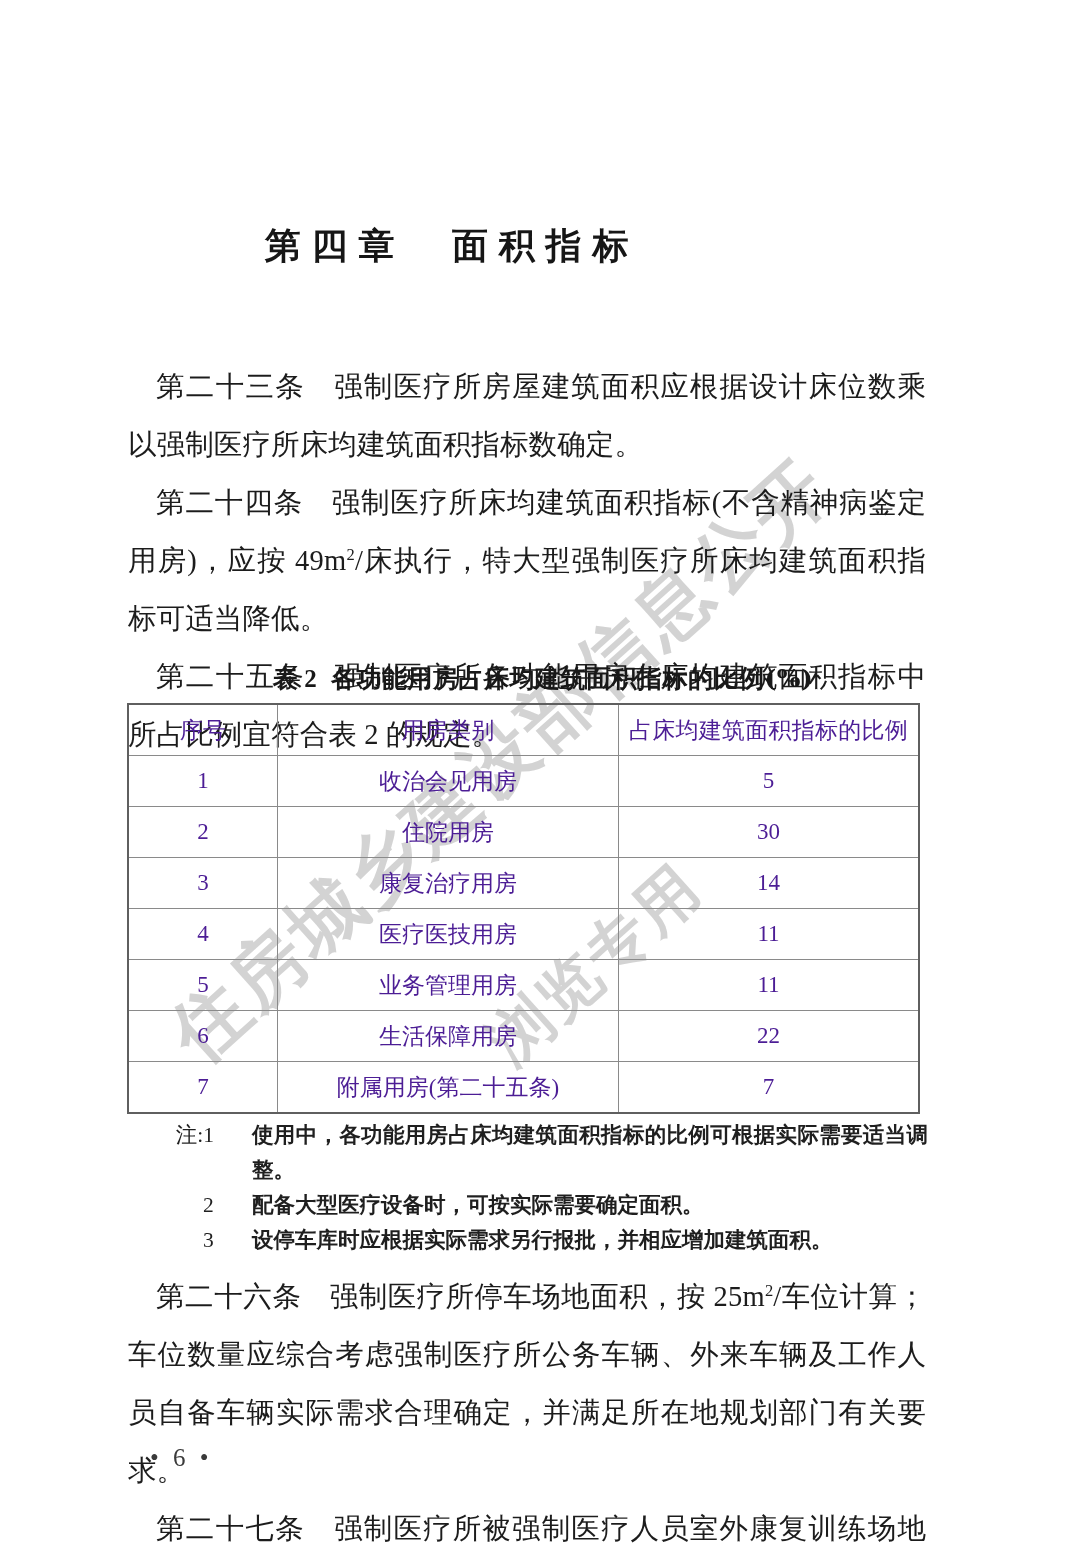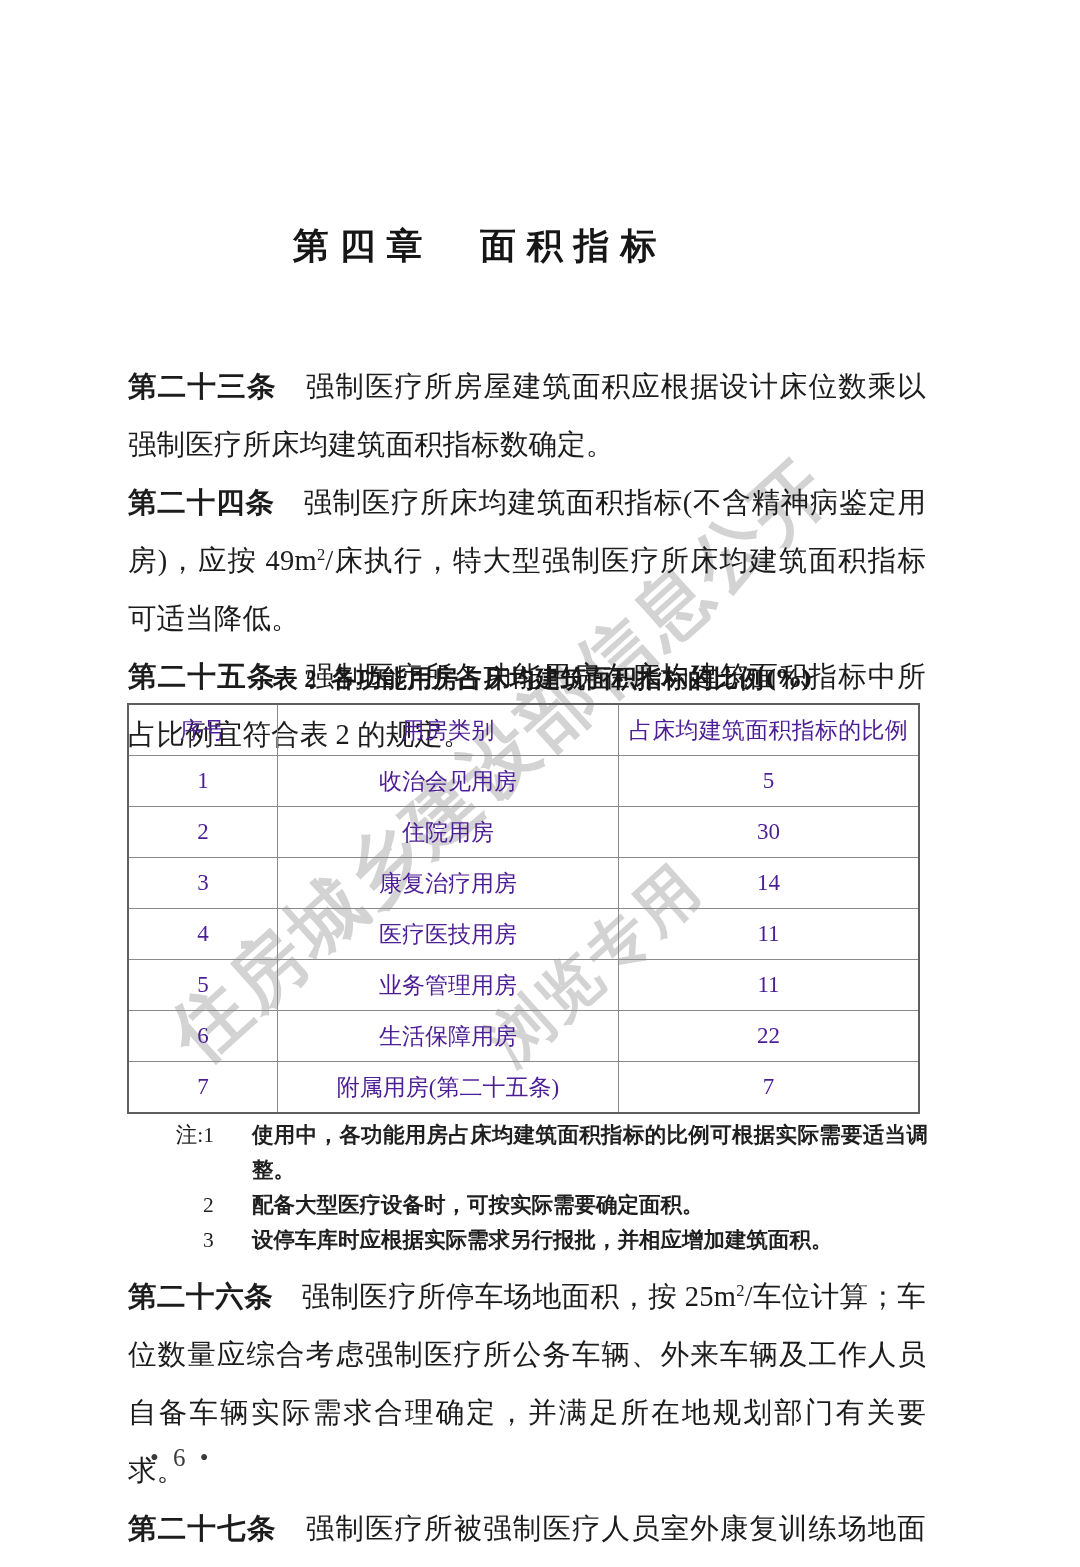--- a/index.html
+++ b/index.html
@@ -61,42 +61,42 @@
     position: absolute;
     left: 0;
     top: 222px;
     width: 904px;
     text-align: center;
     font-family: "DejaVu Serif", serif;
     font-weight: 700;
     font-size: 36px;
     letter-spacing: 0.30em;
     color: #161616;
-    padding-left: 28px;
   }
 
   .body-block {
     position: absolute;
     left: 128px;
     top: 358px;
     width: 798px;
   }
 
   p.para {
     margin: 0;
     font-size: 28.5px;
     line-height: 58px;
     text-align: justify;
     text-justify: inter-ideograph;
     letter-spacing: 0.004em;
     color: #1c1c1c;
   }
   .art-no {
-    font-weight: 700;
+    font-weight: 400;
     letter-spacing: 0.01em;
+    margin-left: 28px;
   }
   .gap {
     display: inline-block;
     width: 28px;
   }
   .num {
     font-family: "Liberation Serif", serif;
     letter-spacing: 0.01em;
   }
   sup.sq {

